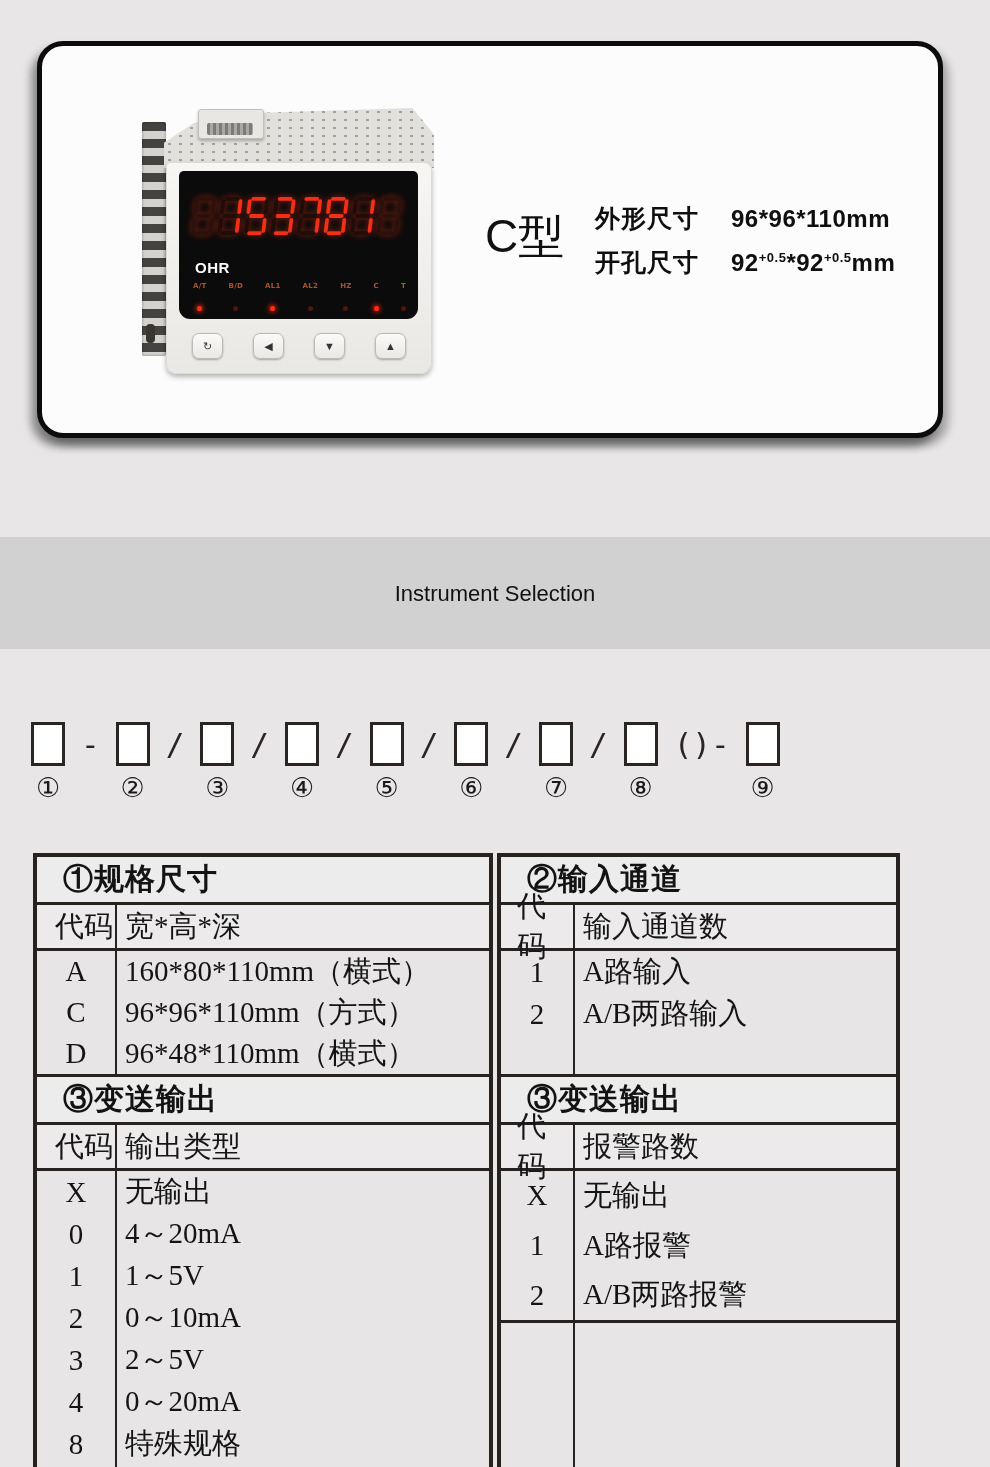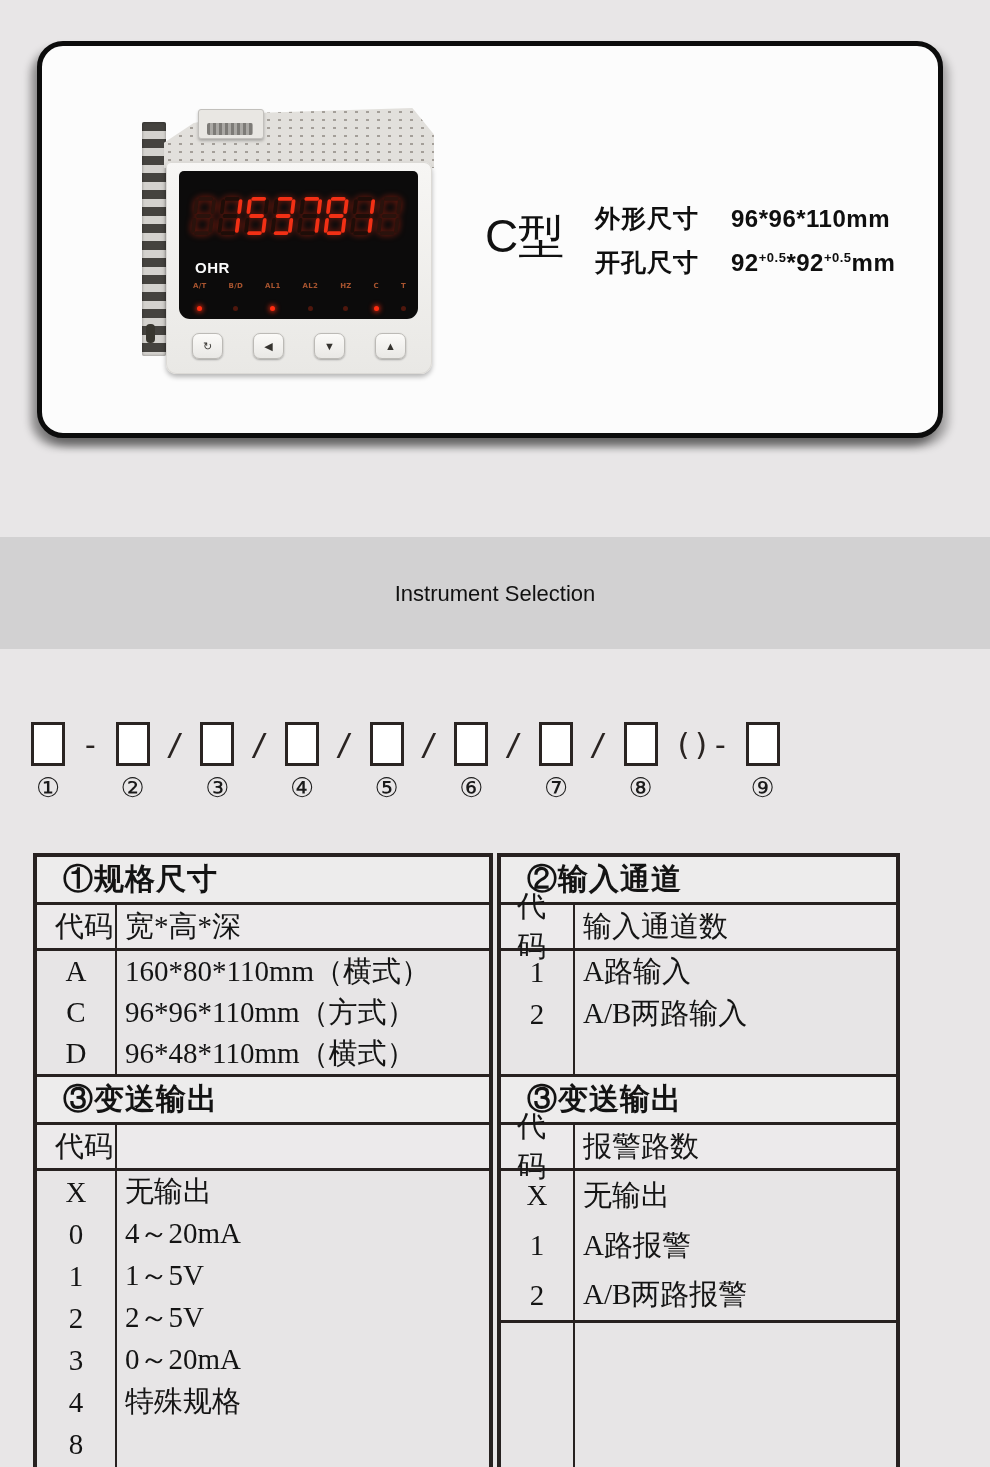--- a/index.html
+++ b/index.html
@@ -312,35 +312,37 @@
         </div>
         <div class="t-vals">
           <div class="t-line" style="height: 42px;">160*80*110mm（横式）</div>
           <div class="t-line" style="height: 42px;">96*96*110mm（方式）</div>
           <div class="t-line" style="height: 42px;">96*48*110mm（横式）</div>
         </div>
       </div>
       <div class="t-sec-header">③变送输出</div>
       <div class="t-sub">
         <div class="t-code-w">代码</div>
+        <div class="t-val">输出类型</div>
       </div>
       <div class="t-block" style="flex: 1 1 0%;">
         <div class="t-codes">
           <div class="t-line" style="height: 42px;">X</div>
           <div class="t-line" style="height: 42px;">0</div>
           <div class="t-line" style="height: 42px;">1</div>
           <div class="t-line" style="height: 42px;">2</div>
           <div class="t-line" style="height: 42px;">3</div>
           <div class="t-line" style="height: 42px;">4</div>
           <div class="t-line" style="height: 42px;">8</div>
         </div>
         <div class="t-vals">
           <div class="t-line" style="height: 42px;">无输出</div>
           <div class="t-line" style="height: 42px;">4～20mA</div>
           <div class="t-line" style="height: 42px;">1～5V</div>
+          <div class="t-line" style="height: 42px;">0～10mA</div>
           <div class="t-line" style="height: 42px;">2～5V</div>
           <div class="t-line" style="height: 42px;">0～20mA</div>
           <div class="t-line" style="height: 42px;">特殊规格</div>
         </div>
       </div>
     </div>
   <div id="table-right" class="sel-table right">
       <div class="t-sec-header">②输入通道</div>
       <div class="t-sub">
         <div class="t-code-w">代码</div>

